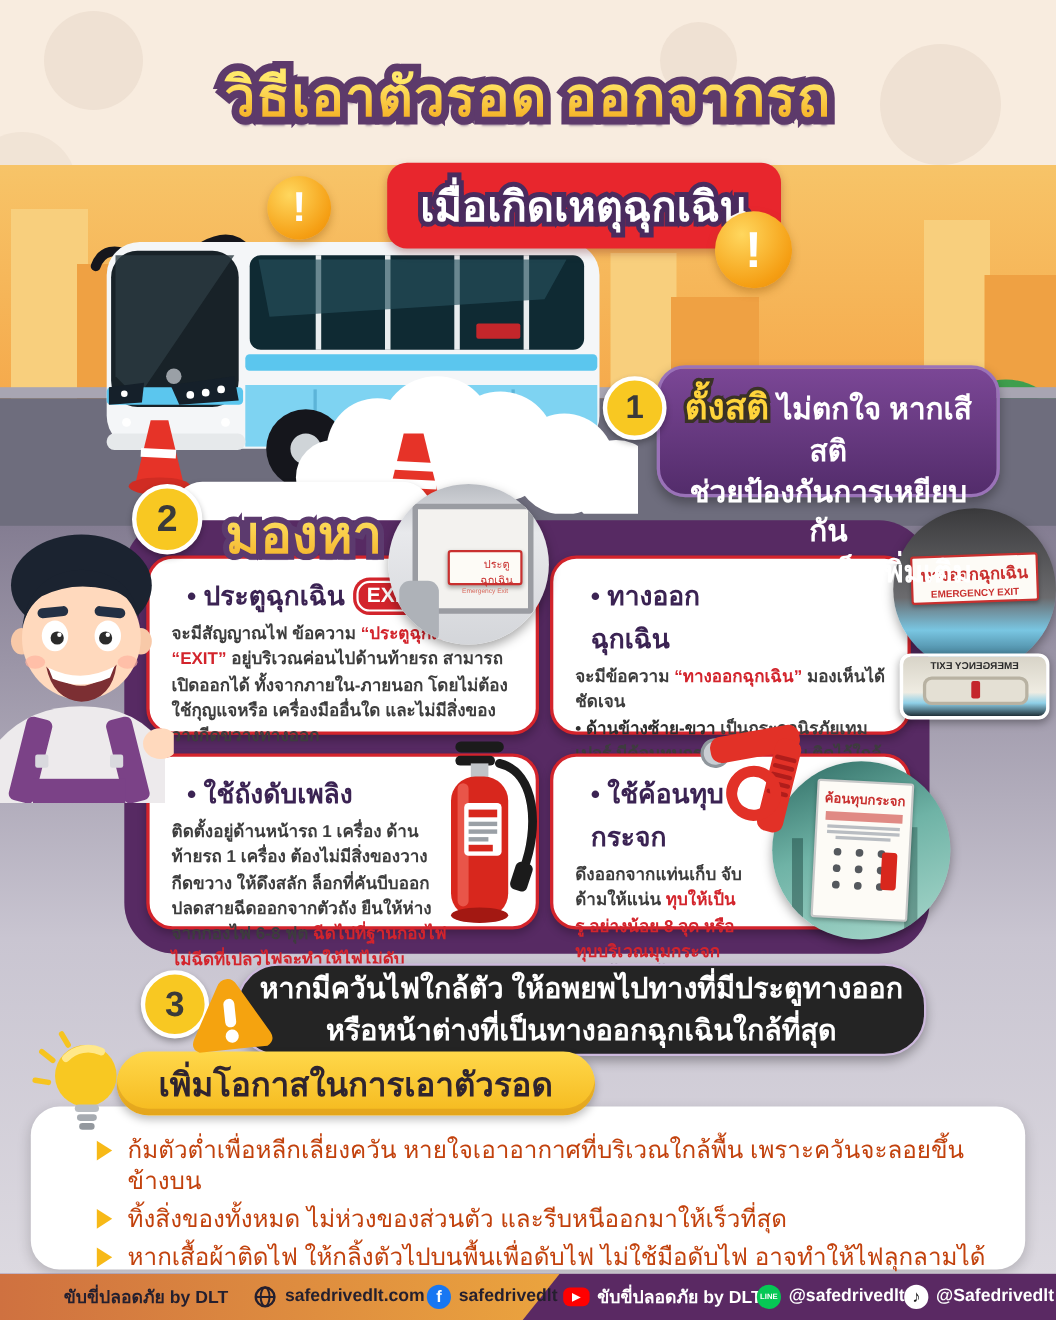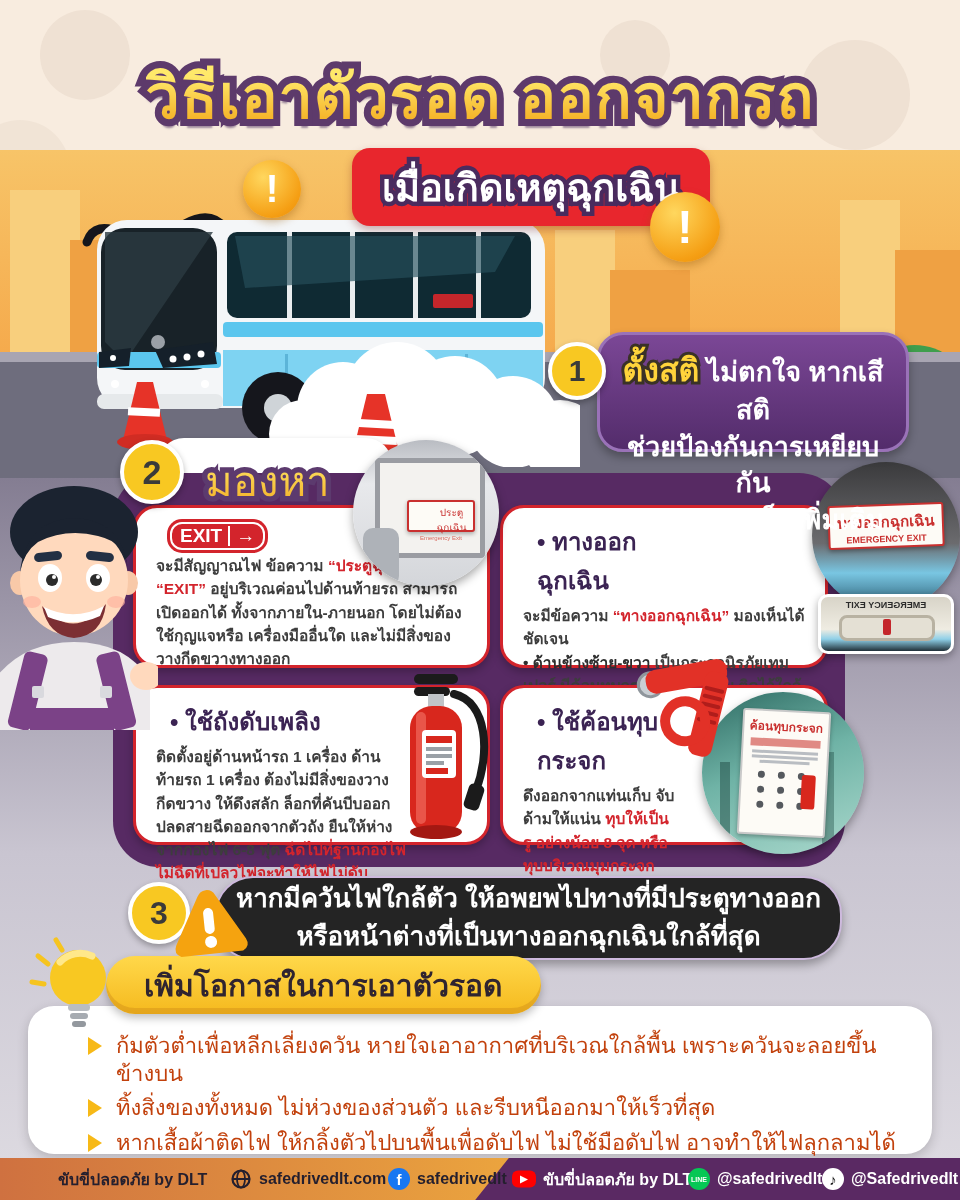--- a/index.html
+++ b/index.html
@@ -5,39 +5,39 @@
   html,body{margin:0;padding:0;background:#e8e4ea;}
   *{box-sizing:border-box;font-family:"Liberation Sans","DejaVu Sans",sans-serif;}
   .canvas{position:relative;width:960px;height:1200px;overflow:hidden;background:#f8ecdf;margin:0 auto;}
   .abs{position:absolute;}
   .puff{position:absolute;border-radius:50%;}
   
   .opair{position:relative;display:inline-block;white-space:nowrap;}
   .opair .back{position:absolute;left:0;top:0;z-index:0;color:#5c3a6e;}
   .opair .front{position:relative;z-index:1;}
   
-  .title1{font-size:61px;font-weight:800;letter-spacing:1px;}
+  .title1{font-size:50px;font-weight:800;letter-spacing:1px;}
   .title1 .back{-webkit-text-stroke:14px #5d3a6b;text-shadow:0 9px 2px rgba(74,43,94,.5);}
   .title1 .front{background:linear-gradient(180deg,#ffe96a 20%,#f5b227 85%);-webkit-background-clip:text;background-clip:text;color:transparent;}
   .banner{background:#e8262d;border-radius:18px;box-shadow:0 4px 8px rgba(120,30,30,.35);display:flex;align-items:center;justify-content:center;}
   .banner-text{font-size:38px;font-weight:800;}
   .banner-text .back{-webkit-text-stroke:9px #4a2b5e;}
   .banner-text .front{color:#ffffff;}
   .excl{position:absolute;border-radius:50%;background:radial-gradient(circle at 35% 30%,#ffd75e,#f59f14 70%,#e88a07);box-shadow:0 4px 8px rgba(150,90,10,.4);display:flex;align-items:center;justify-content:center;color:#fff;font-weight:800;}
   
   .numcirc{position:absolute;background:#f8c822;border:4px solid #ffffff;border-radius:50%;display:flex;align-items:center;justify-content:center;font-weight:800;color:#3a3a3a;box-shadow:0 3px 6px rgba(0,0,0,.3);z-index:12;}
   
   .step1box{background:linear-gradient(180deg,#7b4796,#532c6b);border:3px solid #9a72b8;border-radius:26px;color:#fff;text-align:center;padding:14px 10px;box-shadow:0 5px 10px rgba(0,0,0,.3);z-index:11;}
   .step1box .ln{font-size:27px;font-weight:800;line-height:1.35;}
   .hl-yellow{position:relative;display:inline-block;}
   .hl-yellow .back{-webkit-text-stroke:6px #3a3226;}
   .hl-yellow .front{color:#ffd43b;}
   
   .step2box{background:#ffffff;border-radius:26px;box-shadow:0 3px 6px rgba(0,0,0,.25);z-index:5;}
-  .step2label{font-size:42px;font-weight:400;z-index:12;}
+  .step2label{font-size:48px;font-weight:700;z-index:12;}
   .step2label .back{-webkit-text-stroke:11px #5c3a6e;text-shadow:0 5px 1px rgba(74,43,94,.45);}
   .step2label .front{background:linear-gradient(180deg,#ffe96a,#f3ae25);-webkit-background-clip:text;background-clip:text;color:transparent;}
   
   .panel{background:#572a63;border-radius:46px;z-index:6;display:grid;grid-template-columns:357px 1fr;grid-template-rows:163px 160px;gap:17px 10px;padding:32px 17px 0 20px;}
   .ibox{background:#ffffff;border:3.5px solid #d3242c;border-radius:24px;padding:12px 16px 10px 20px;position:relative;box-shadow:0 4px 8px rgba(0,0,0,.25);}
   .ibox h3{margin:2px 0 4px 14px;font-size:24px;font-weight:800;color:#3b2353;display:flex;align-items:center;gap:10px;}
   .ibox .body{font-size:15.5px;font-weight:600;color:#3d3d3d;line-height:1.5;}
   .redtxt{color:#d3242c;font-weight:800;}
   .boldtxt{font-weight:800;color:#2e2e2e;}
   .exitbadge{display:inline-flex;align-items:center;background:#d3242c;border:2.5px solid #ffffff;box-shadow:0 0 0 3px #d3242c;border-radius:12px;padding:1px 8px;font-size:19px;font-weight:800;color:#fff;gap:6px;}
@@ -189,20 +189,21 @@
   <div class="abs step2label" style="left:205px;top:448px;">
     <span class="opair">
       <span class="back">มองหา</span>
       <span class="front">มองหา</span>
     </span>
   </div>
 
   <div class="panel abs" style="left:113px;top:473px;width:732px;height:394px;">
     <div class="ibox">
       <h3>
+        <span>• ประตูฉุกเฉิน</span>
         <span class="exitbadge">
           <span>EXIT</span>
           <span class="sep"></span>
           <span>→</span>
         </span>
       </h3>
       <div class="body">
         <span>จะมีสัญญาณไฟ ข้อความ </span><span class="redtxt">“ประตูฉุกเฉิน”  “EXIT”</span><span> อยู่บริเวณค่อนไปด้านท้ายรถ สามารถเปิดออกได้ ทั้งจากภายใน-ภายนอก โดยไม่ต้องใช้กุญแจหรือ เครื่องมืออื่นใด และไม่มีสิ่งของวางกีดขวางทางออก</span>
       </div>
     </div>

